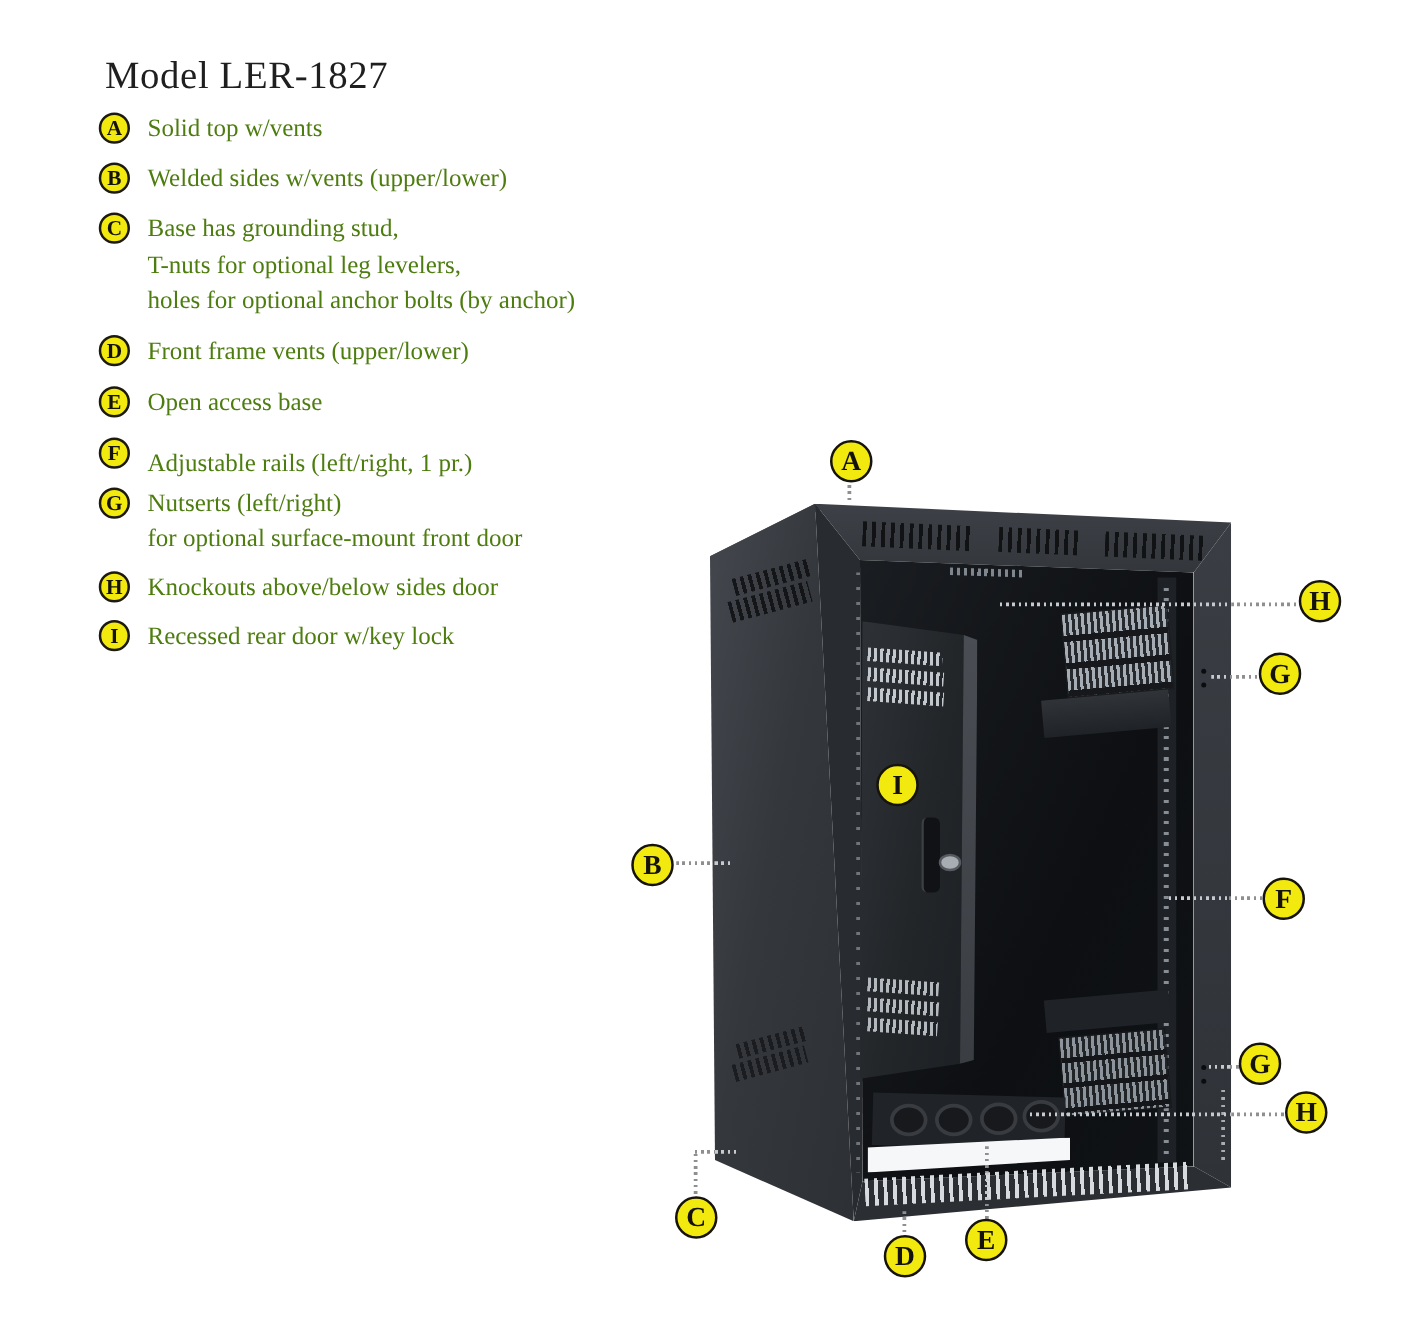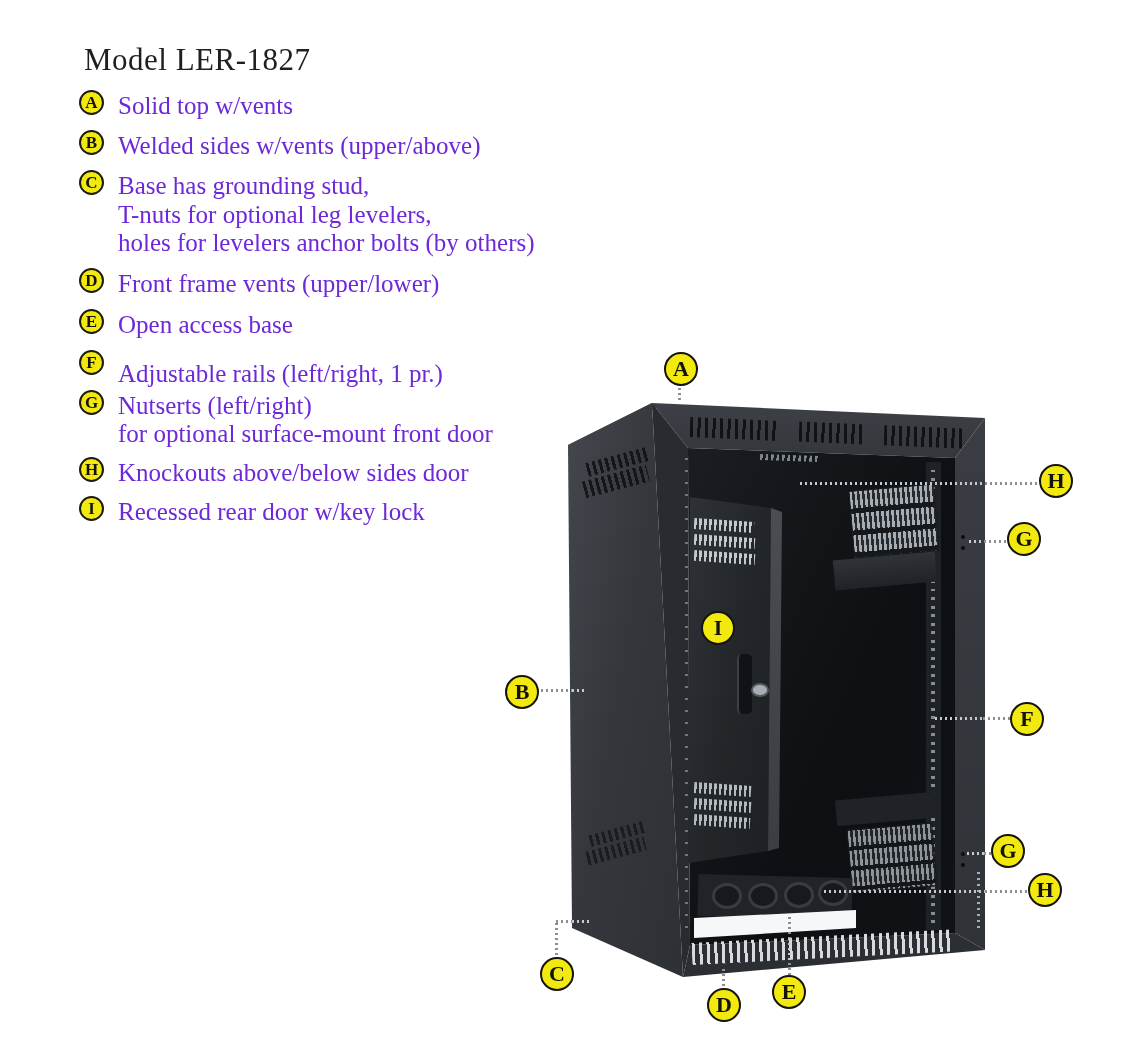--- a/index.html
+++ b/index.html
@@ -6,21 +6,21 @@
   body{width:1124px;height:1057px;position:relative;overflow:hidden;
        font-family:"Liberation Serif","DejaVu Serif",serif;color:#1c1c1c;}
   .abs{position:absolute;}
   
   #page-title{position:absolute;left:84px;top:42px;font-size:31px;font-weight:400;
               letter-spacing:.5px;color:#1f1f1f;margin:0;white-space:nowrap;}
   .lbadge{position:absolute;width:25px;height:25px;border-radius:50%;
           background:#f2e90e;border:2px solid #1c1a10;box-sizing:border-box;
           display:flex;align-items:center;justify-content:center;
           font-size:17px;font-weight:700;color:#14120a;line-height:1;}
-  .lline{position:absolute;left:118px;font-size:25px;white-space:nowrap;color:#6d28d9;}
+  .lline{position:absolute;left:118px;font-size:20px;white-space:nowrap;color:#4d7c0f;}
   
   .badge{position:absolute;width:34px;height:34px;border-radius:50%;
          background:#f2e90e;border:2px solid #15130b;box-sizing:border-box;
          display:flex;align-items:center;justify-content:center;
          font-size:22px;font-weight:700;color:#14120a;line-height:1;z-index:30;}
   
   .dh{position:absolute;height:3px;z-index:20;}
   .dv{position:absolute;width:3px;z-index:20;}
   .dh.g{background:repeating-linear-gradient(90deg,#8f8f8f 0 2px,transparent 2px 5px);}
   .dh.w{background:repeating-linear-gradient(90deg,#c6cad0 0 2px,transparent 2px 5px);}
@@ -32,26 +32,26 @@
 </head>
 <body>
 
 <h1 id="page-title">Model LER-1827</h1>
 
 <div>
   <span class="lbadge" style="left:79px;top:90px;">A</span>
   <span class="lline" style="top:92px;">Solid top w/vents</span>
 
   <span class="lbadge" style="left:79px;top:130px;">B</span>
-  <span class="lline" style="top:132px;">Welded sides w/vents (upper/above)</span>
+  <span class="lline" style="top:132px;">Welded sides w/vents (upper/lower)</span>
 
   <span class="lbadge" style="left:79px;top:170px;">C</span>
   <span class="lline" style="top:172px;">Base has grounding stud,</span>
   <span class="lline" style="top:201px;">T-nuts for optional leg levelers,</span>
-  <span class="lline" style="top:229px;">holes for levelers anchor bolts (by others)</span>
+  <span class="lline" style="top:229px;">holes for optional anchor bolts (by anchor)</span>
 
   <span class="lbadge" style="left:79px;top:268px;">D</span>
   <span class="lline" style="top:270px;">Front frame vents (upper/lower)</span>
 
   <span class="lbadge" style="left:79px;top:309px;">E</span>
   <span class="lline" style="top:311px;">Open access base</span>
 
   <span class="lbadge" style="left:79px;top:350px;">F</span>
   <span class="lline" style="top:360px;">Adjustable rails (left/right, 1 pr.)</span>
 

